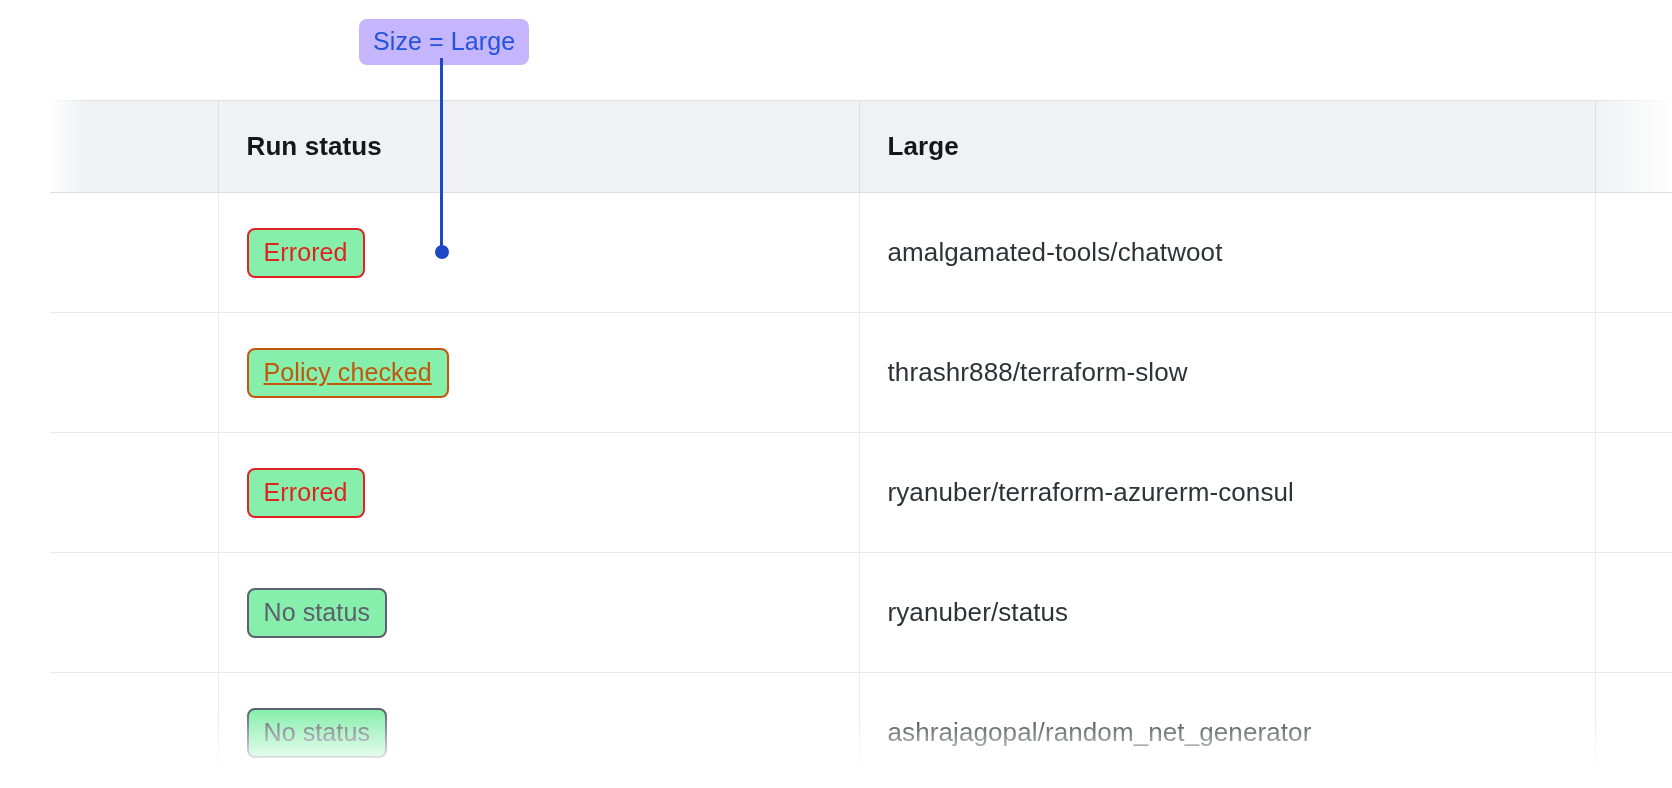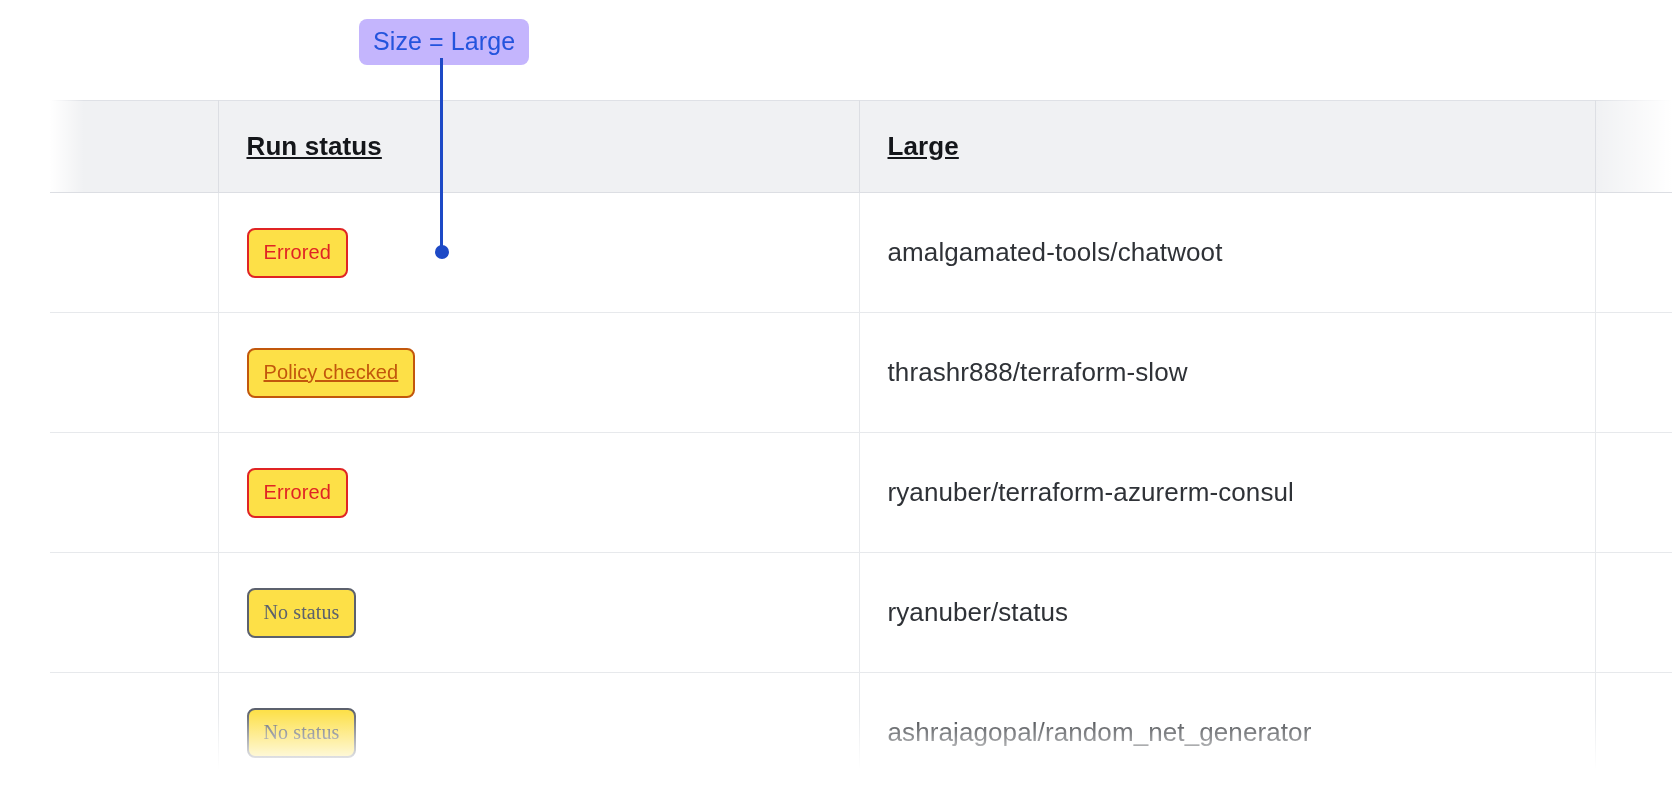--- a/index.html
+++ b/index.html
@@ -90,21 +90,20 @@
     border-bottom: 1px solid #dcdee3;
     border-right: 1px solid #dcdee3;
     height: 92px;
     padding: 0 0 0 28px;
     text-align: left;
     vertical-align: middle;
     font-size: 26px;
     font-weight: bold;
     color: #14161a;
     letter-spacing: 0.1px;
-    text-decoration: underline;
   }
   thead th.spacer-head { border-right: 1px solid #dcdee3; }
   thead th.tail-head   { border-right: none; }
 
   tbody td {
     border-bottom: 1px solid #e7e9ec;
     border-right: 1px solid #e7e9ec;
     height: 120px;
     padding: 0 0 0 28px;
     vertical-align: middle;
@@ -117,28 +116,28 @@
   tbody td.cell-tail   { border-right: none; }
 
   tbody tr.row-fading td { border-bottom: none; }
 
   
   .pill {
     display: inline-block;
     padding: 7px 15px 9px 15px;
     border-radius: 8px;
     border: 2px solid currentColor;
-    font-size: 20px;
+    font-size: 25px;
     line-height: 30px;
     white-space: nowrap;
-    background: #fde047;
+    background: #86efac;
   }
   .pill.status-errored        { color: #e02424; }
   .pill.status-policy-checked { color: #c2570c; text-decoration: underline; }
-  .pill.status-no-status      { color: #5c616d; font-family: Liberation Serif, serif; }
+  .pill.status-no-status      { color: #5c616d; }
 
   
   .fade-left {
     position: absolute;
     left: 50px; top: 100px;
     width: 34px; height: 92px;
     background: linear-gradient(to right, #ffffff 0%, rgba(255,255,255,0) 100%);
     z-index: 20;
     pointer-events: none;
   }

